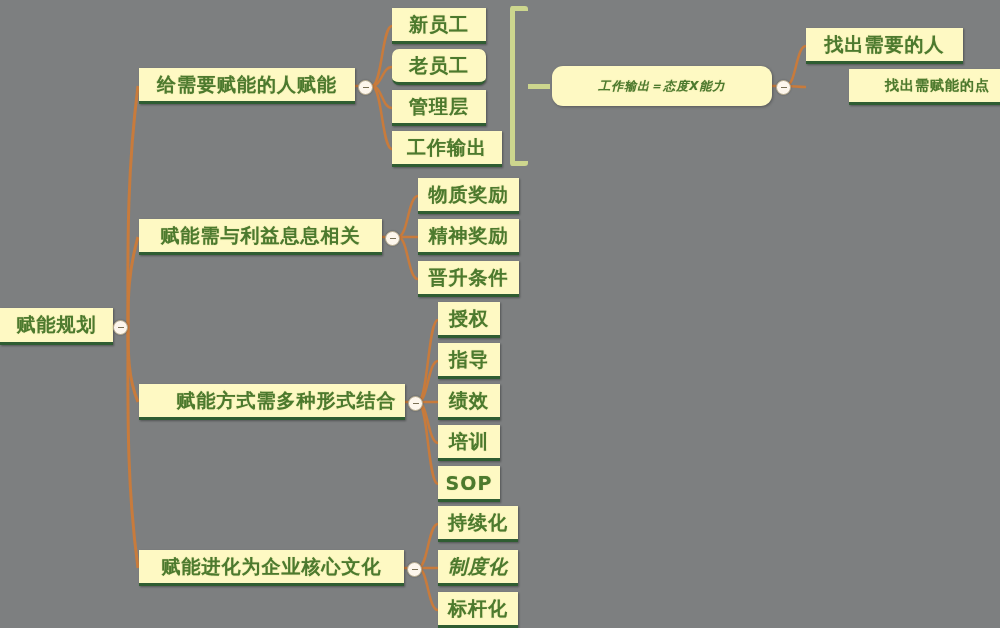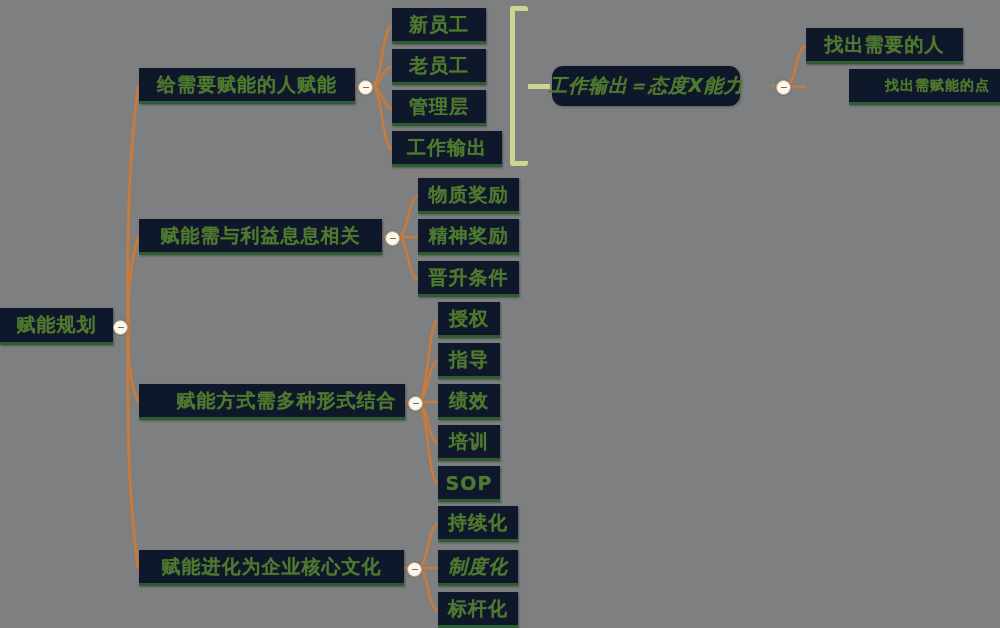--- a/index.html
+++ b/index.html
@@ -22,21 +22,21 @@
   }
   .edges {
     position: absolute;
     inset: 0;
     width: 1000px;
     height: 628px;
     pointer-events: none;
   }
   .node {
     position: absolute;
-    background: #0f172a;
+    background: #fef9c3;
     border-bottom: 3px solid #2f5d32;
     box-shadow: 1px 1px 2px rgba(0,0,0,0.35);
     display: flex;
     align-items: center;
     justify-content: center;
     box-sizing: border-box;
     color: #4c7a2e;
     font-weight: bold;
     letter-spacing: 1px;
     white-space: nowrap;
@@ -129,34 +129,34 @@
   <div class="toggle" style="left:113px; top:320px;"></div>
 
   <div class="node" style="left:139px; top:68px; width:216px; height:36px; font-size:19px;">
     <span>给需要赋能的人赋能</span>
   </div>
   <div class="toggle" style="left:358px; top:80px;"></div>
 
   <div class="node" style="left:392px; top:8px; width:94px; height:36px; font-size:19px;">
     <span>新员工</span>
   </div>
-  <div class="node" style="left:392px; top:49px; width:94px; height:36px; font-size:19px;">
+  <div class="node" style="left:392px; top:49px; width:94px; height:36px; font-size:19px;border-radius:7px;">
     <span>老员工</span>
   </div>
   <div class="node" style="left:392px; top:90px; width:94px; height:36px; font-size:19px;">
     <span>管理层</span>
   </div>
   <div class="node" style="left:392px; top:131px; width:110px; height:36px; font-size:19px;">
     <span>工作输出</span>
   </div>
 
   <div class="bracket" style="left:510px; top:6px; width:18px; height:160px;"></div>
   <div class="bracket-stub" style="left:528px; top:84px; width:22px;"></div>
 
-  <div class="node rounded italic" style="left:552px; top:66px; width:188px; height:40px; font-size:19px;">
+  <div class="node rounded italic" style="left:552px; top:66px; width:220px; height:40px; font-size:12px;">
     <span>工作输出＝态度X能力</span>
   </div>
   <div class="toggle" style="left:776px; top:80px;"></div>
 
   <div class="node" style="left:806px; top:28px; width:157px; height:36px; font-size:19px;">
     <span>找出需要的人</span>
   </div>
   <div class="node" style="left:849px; top:69px; width:177px; height:36px; font-size:14px;">
     <span>找出需赋能的点</span>
   </div>

